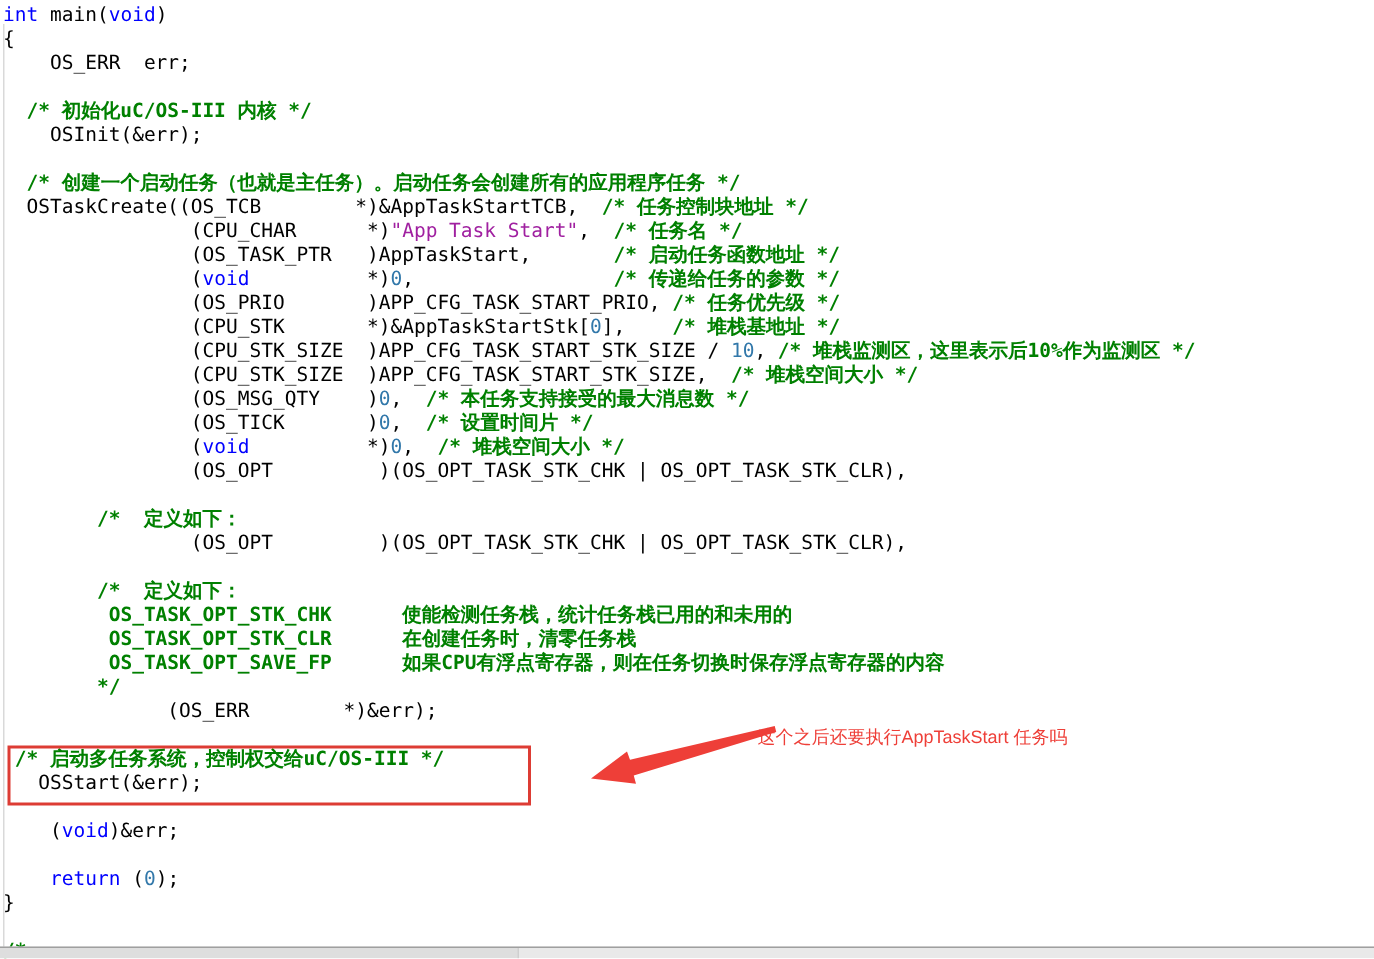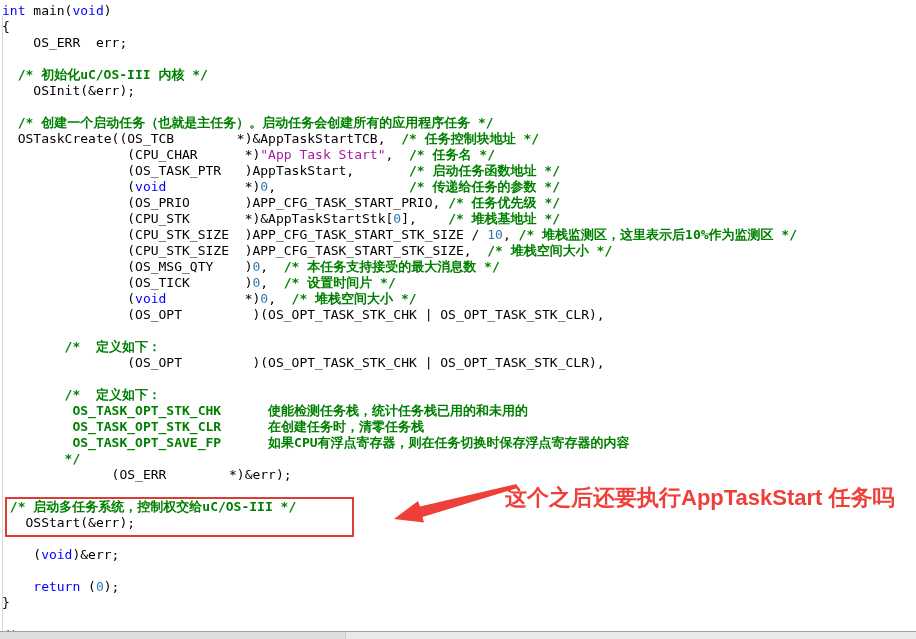--- a/index.html
+++ b/index.html
@@ -23,21 +23,21 @@
   .num { color:var(--number); }
   .red-box {
     position:absolute; left:5px; top:497px; width:349px; height:40px;
     border:2px solid var(--box-red); box-sizing:border-box;
     pointer-events:none;
   }
   .arrow-svg { position:absolute; left:0; top:0; width:916px; height:639px; pointer-events:none; }
   .red-note {
     position:absolute; left:505px; top:483px;
     font-family:"Liberation Sans","DejaVu Sans",sans-serif;
-    font-size:22px; font-weight:bold; color:var(--arrow-red); white-space:nowrap;
+    font-size:12px; font-weight:normal; color:var(--arrow-red); white-space:nowrap;
   }
   .hscroll {
     position:absolute; left:0; bottom:0; width:916px; height:7px;
     background:#e9e9e9; border-top:1px solid #9f9f9f; box-sizing:content-box;
   }
   .hscroll-thumb {
     position:absolute; left:0; top:0; width:345px; height:7px;
     background:#dedede; border-right:1px solid #cfcfcf;
   }
 </style>

